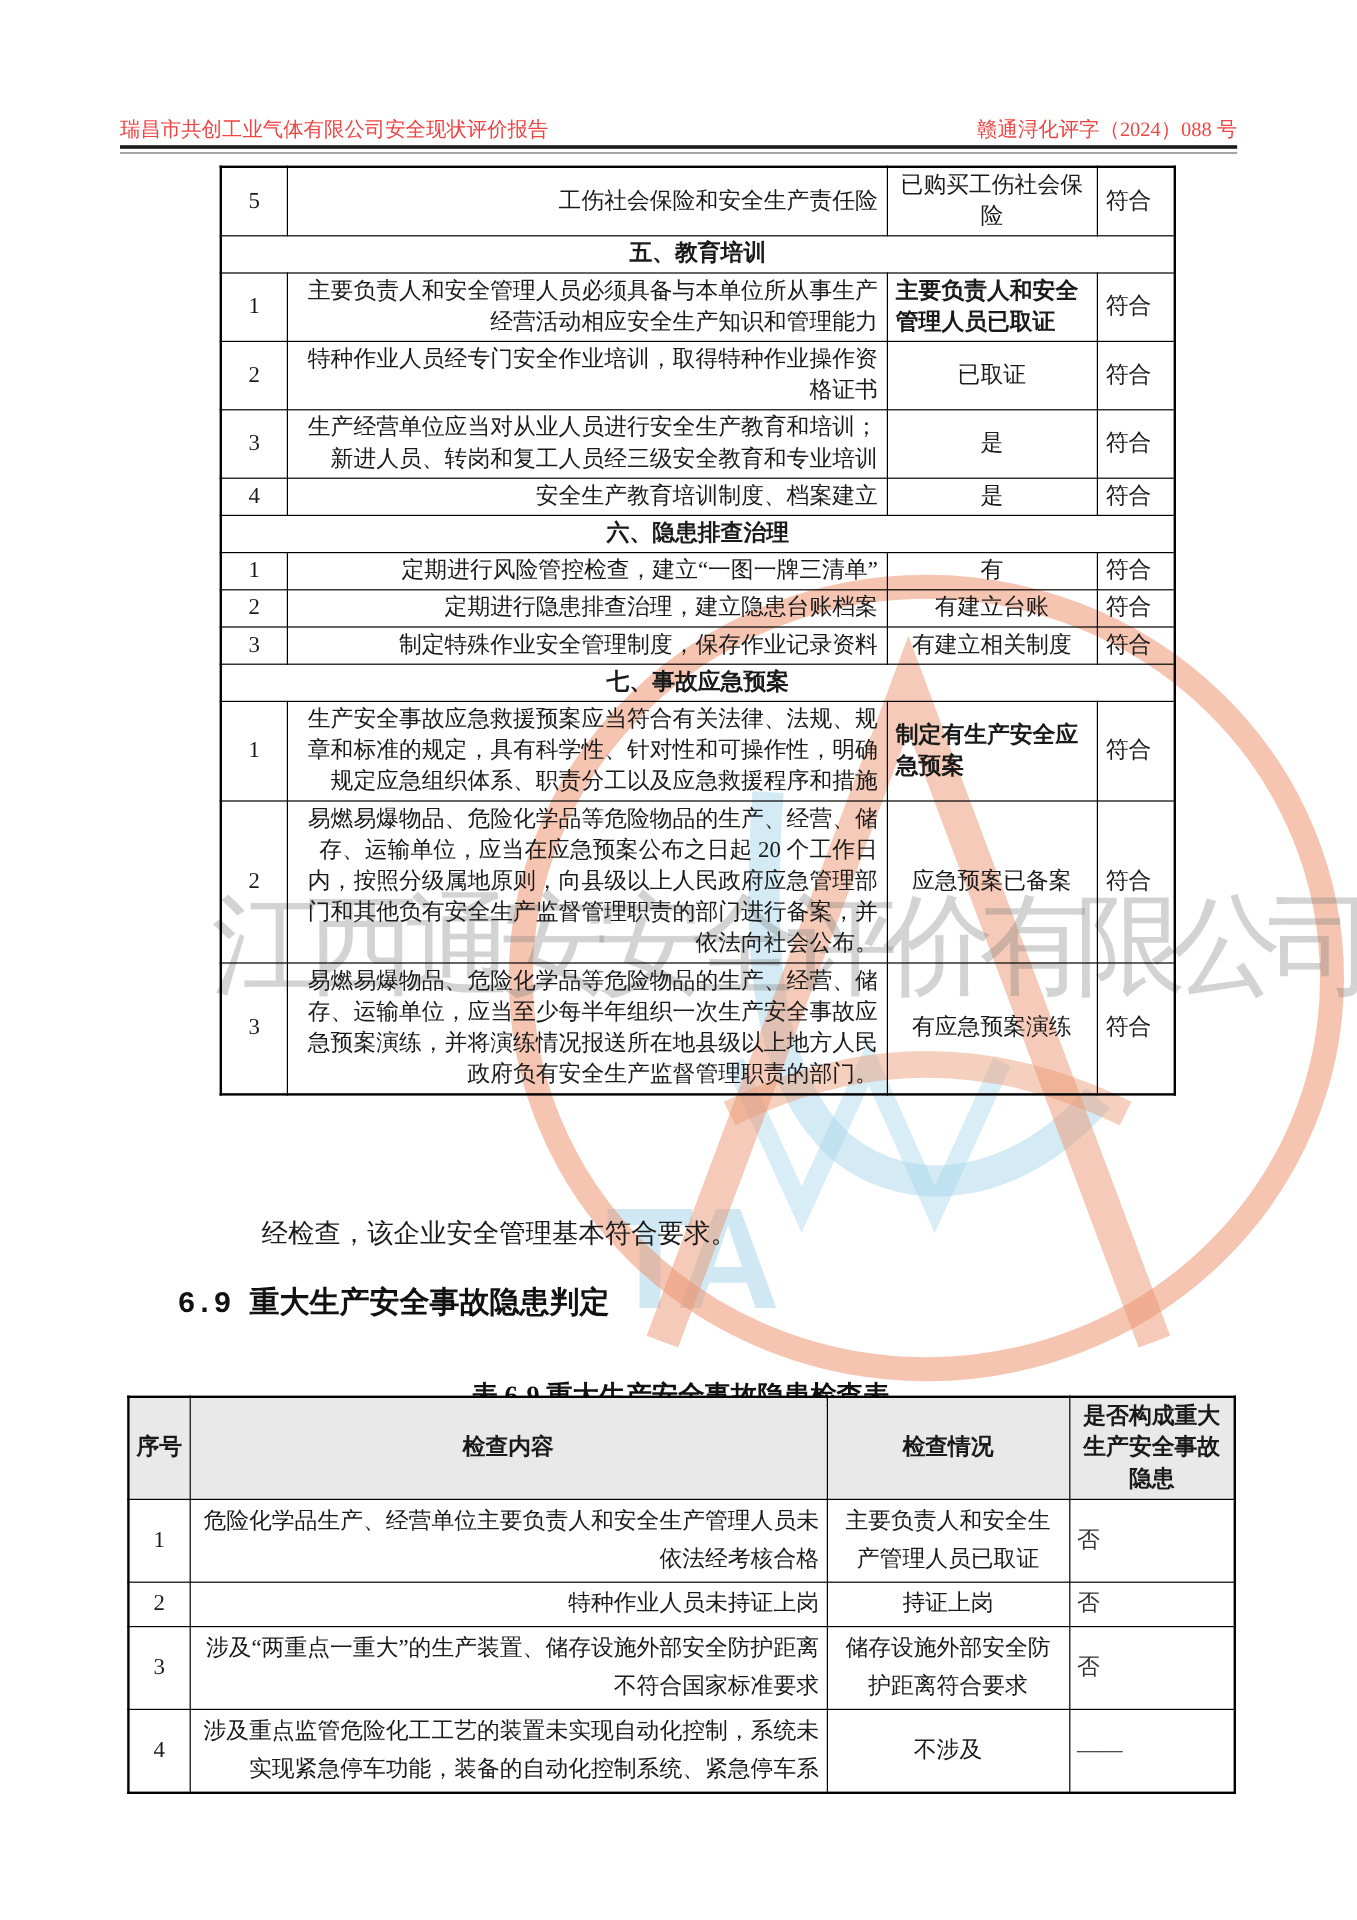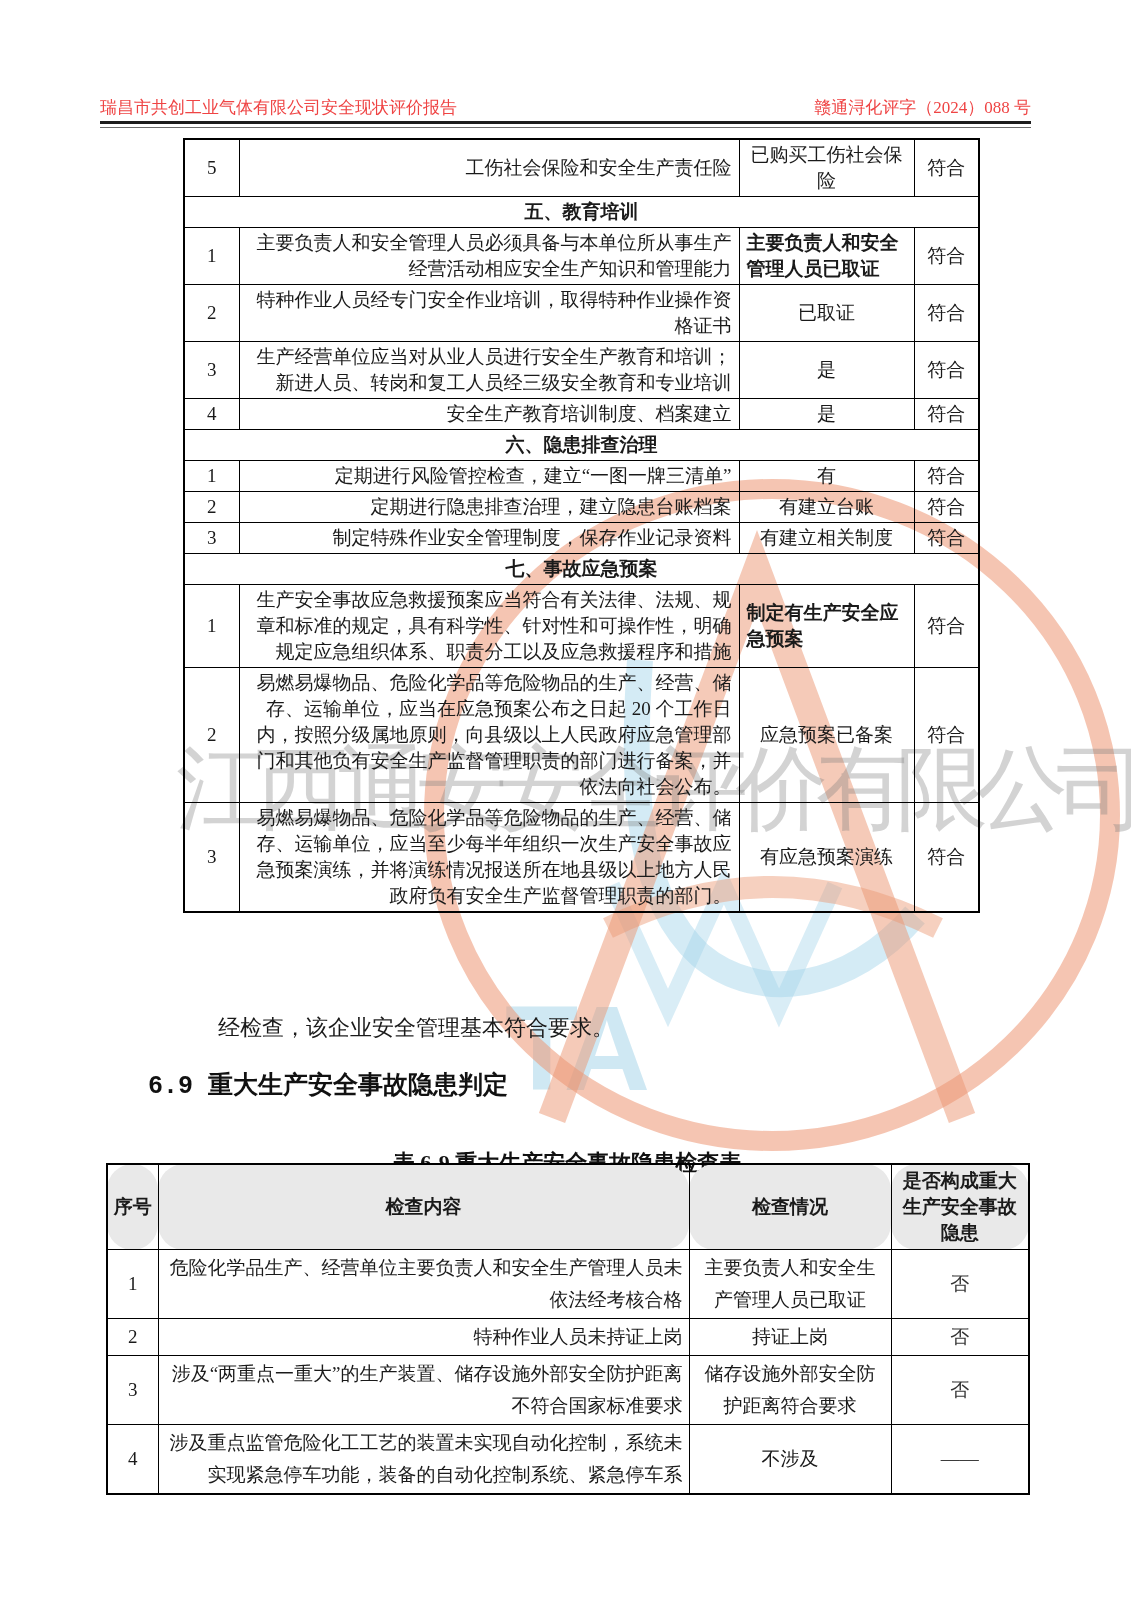--- a/index.html
+++ b/index.html
@@ -31,24 +31,24 @@
     border:1px solid #000; padding:2px 7px; vertical-align:middle;
     font-size:19px; line-height:26px; word-break:break-all; overflow:hidden;
   }
   #table1{left:183px; top:138px; width:795px;}
   #table1 table, #table1{border:2px solid #000;}
   #table2{left:106px; top:1163px; width:922px; border:2px solid #000;}
   .cell-no{text-align:center;}
   .cell-content{text-align:right;}
   .cell-value{text-align:center;}
   .cell-value.left{text-align:left;font-weight:bold;}
-  .cell-status{text-align:center;}
+  .cell-status{}
   .section-cell{text-align:center; font-weight:bold; font-size:20px; line-height:28px; padding:2px 0;}
   #table2 th{
-    background:#e9e9e9; font-weight:bold; text-align:center; line-height:26px; padding:3px 5px;border-radius:26px;
+    background:#e9e9e9; font-weight:bold; text-align:center; line-height:26px; padding:3px 5px;
   }
   #table2 td{line-height:32px; padding:2px 6px;}
   #table2 td.cell-status{color:#333;}
   
   .conclusion{
     position:absolute; left:218px; top:1013px; z-index:2;
     font-size:22px; color:#1a1a1a;
   }
   .sec-heading{
     position:absolute; left:148px; top:1068px; z-index:2; margin:0;

